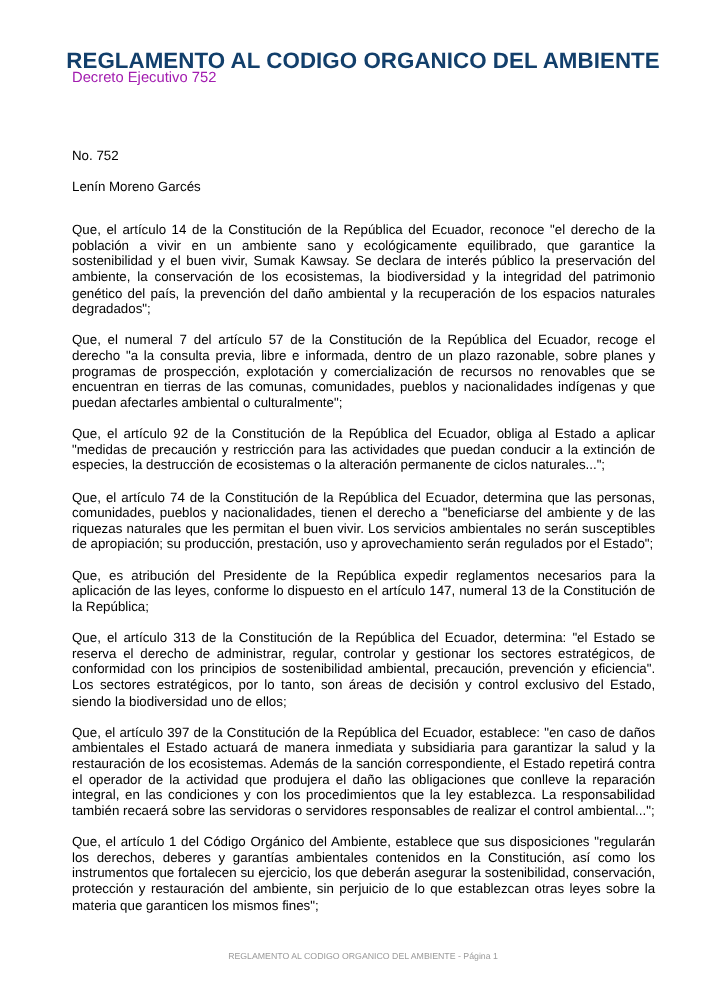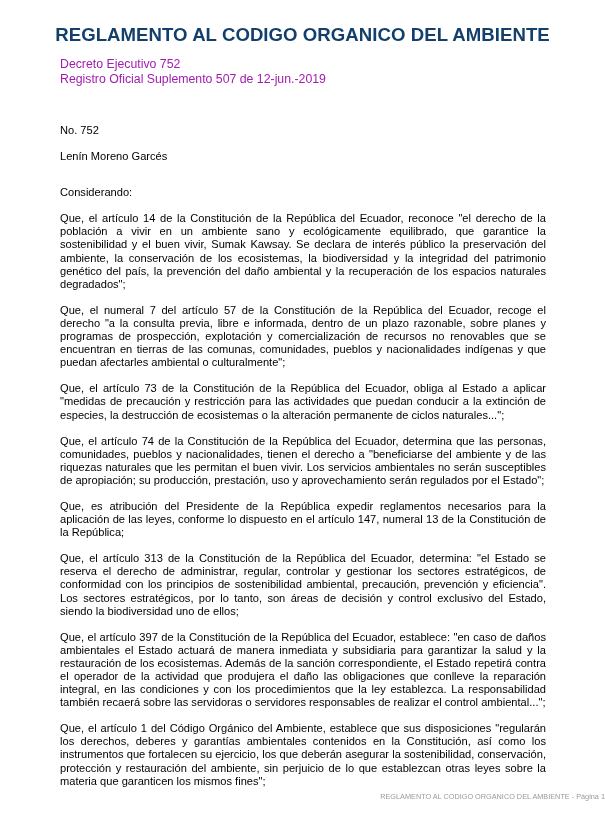--- a/index.html
+++ b/index.html
@@ -1,60 +1,58 @@
 <!DOCTYPE html>
 <html><head>
   <meta charset="utf-8">
   <style>
     html, body { margin: 0; padding: 0; background: #ffffff; }
     body {
       width: 605px; height: 819px; position: relative; overflow: hidden;
       font-family: "Liberation Sans", sans-serif; color: #000;
     }
     .title {
-      position: absolute; left: 0; width: 605px; top: 24px;
+      position: absolute; left: 0; width: 605px; top: 40px;
       text-align: center; font-weight: bold; font-size: 18.6px;
       color: #123f6b; letter-spacing: 0.05px; margin: 0;
     }
     .meta {
       position: absolute; left: 60px; top: 57px;
       font-size: 12.3px; line-height: 15px; color: #a21caf;
     }
     .meta div { white-space: nowrap; }
     .body {
       position: absolute; left: 60px; width: 486px; top: 124px;
       font-size: 11.1px; line-height: 13.1px; color: #000;
     }
     .body p { margin: 0 0 13px 0; text-align: justify; }
     .body p.nb { white-space: nowrap; text-align: left; }
     .body .gap { margin-bottom: 23px; }
     .footer {
       position: absolute; left: 0; width: 605px; top: 792px;
-      text-align: right; font-size: 7.3px; line-height: 9px; color: #9a9a9a;
+      text-align: center; font-size: 7.3px; line-height: 9px; color: #9a9a9a;
     }
   </style>
 </head>
 <body>
 
 <h1 class="title">REGLAMENTO AL CODIGO ORGANICO DEL AMBIENTE</h1>
 
 <div class="meta">
   <div>Decreto Ejecutivo 752</div>
-  <div>Registro Oficial Suplemento 507 de 12-jun.-2019</div>
 </div>
 
 <div class="body">
   <p class="nb">No. 752</p>
   <div class="gap">
     <div>Lenín Moreno Garcés</div>
   </div>
-  <p class="nb">Considerando:</p>
   <p>Que, el artículo 14 de la Constitución de la República del Ecuador, reconoce "el derecho de la población a vivir en un ambiente sano y ecológicamente equilibrado, que garantice la sostenibilidad y el buen vivir, Sumak Kawsay. Se declara de interés público la preservación del ambiente, la conservación de los ecosistemas, la biodiversidad y la integridad del patrimonio genético del país, la prevención del daño ambiental y la recuperación de los espacios naturales degradados";</p>
   <p>Que, el numeral 7 del artículo 57 de la Constitución de la República del Ecuador, recoge el derecho "a la consulta previa, libre e informada, dentro de un plazo razonable, sobre planes y programas de prospección, explotación y comercialización de recursos no renovables que se encuentran en tierras de las comunas, comunidades, pueblos y nacionalidades indígenas y que puedan afectarles ambiental o culturalmente";</p>
-  <p>Que, el artículo 73 de la Constitución de la República del Ecuador, obliga al Estado a aplicar "medidas de precaución y restricción para las actividades que puedan conducir a la extinción de especies, la destrucción de ecosistemas o la alteración permanente de ciclos naturales...";</p>
+  <p>Que, el artículo 92 de la Constitución de la República del Ecuador, obliga al Estado a aplicar "medidas de precaución y restricción para las actividades que puedan conducir a la extinción de especies, la destrucción de ecosistemas o la alteración permanente de ciclos naturales...";</p>
   <p>Que, el artículo 74 de la Constitución de la República del Ecuador, determina que las personas, comunidades, pueblos y nacionalidades, tienen el derecho a "beneficiarse del ambiente y de las riquezas naturales que les permitan el buen vivir. Los servicios ambientales no serán susceptibles de apropiación; su producción, prestación, uso y aprovechamiento serán regulados por el Estado";</p>
   <p>Que, es atribución del Presidente de la República expedir reglamentos necesarios para la aplicación de las leyes, conforme lo dispuesto en el artículo 147, numeral 13 de la Constitución de la República;</p>
   <p>Que, el artículo 313 de la Constitución de la República del Ecuador, determina: "el Estado se reserva el derecho de administrar, regular, controlar y gestionar los sectores estratégicos, de conformidad con los principios de sostenibilidad ambiental, precaución, prevención y eficiencia". Los sectores estratégicos, por lo tanto, son áreas de decisión y control exclusivo del Estado, siendo la biodiversidad uno de ellos;</p>
   <p>Que, el artículo 397 de la Constitución de la República del Ecuador, establece: "en caso de daños ambientales el Estado actuará de manera inmediata y subsidiaria para garantizar la salud y la restauración de los ecosistemas. Además de la sanción correspondiente, el Estado repetirá contra el operador de la actividad que produjera el daño las obligaciones que conlleve la reparación integral, en las condiciones y con los procedimientos que la ley establezca. La responsabilidad también recaerá sobre las servidoras o servidores responsables de realizar el control ambiental...";</p>
   <p>Que, el artículo 1 del Código Orgánico del Ambiente, establece que sus disposiciones "regularán los derechos, deberes y garantías ambientales contenidos en la Constitución, así como los instrumentos que fortalecen su ejercicio, los que deberán asegurar la sostenibilidad, conservación, protección y restauración del ambiente, sin perjuicio de lo que establezcan otras leyes sobre la materia que garanticen los mismos fines";</p>
 </div>
 
 <div class="footer">
   <div>REGLAMENTO AL CODIGO ORGANICO DEL AMBIENTE - Página 1</div>
 </div>

